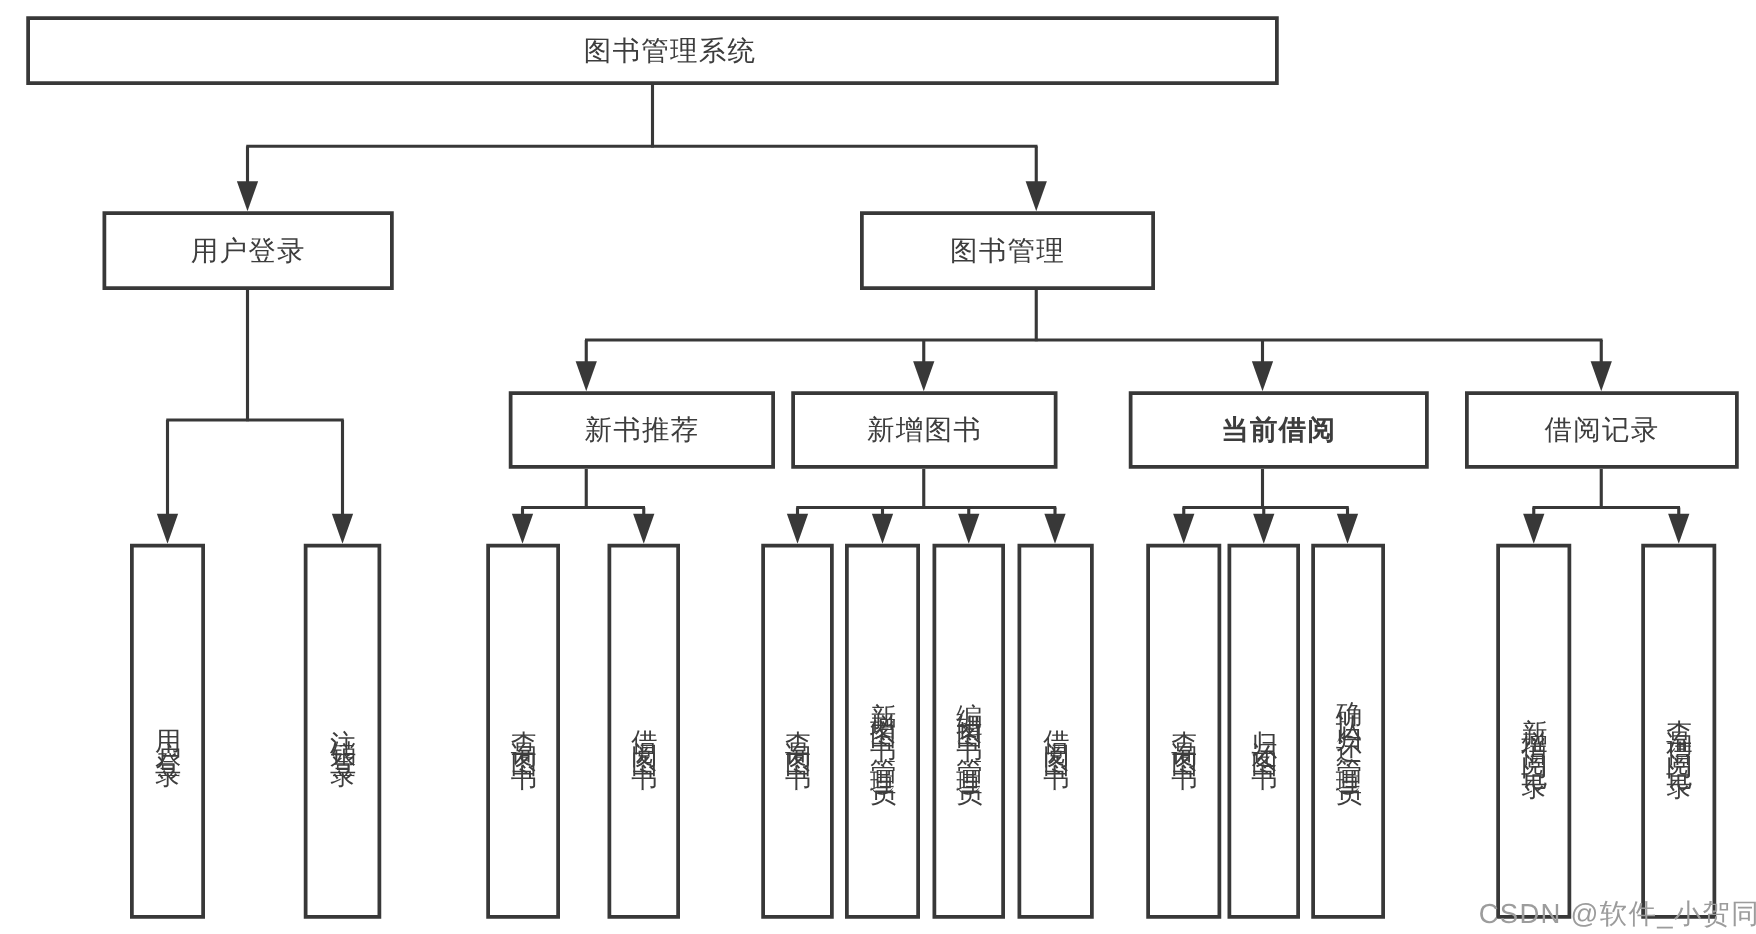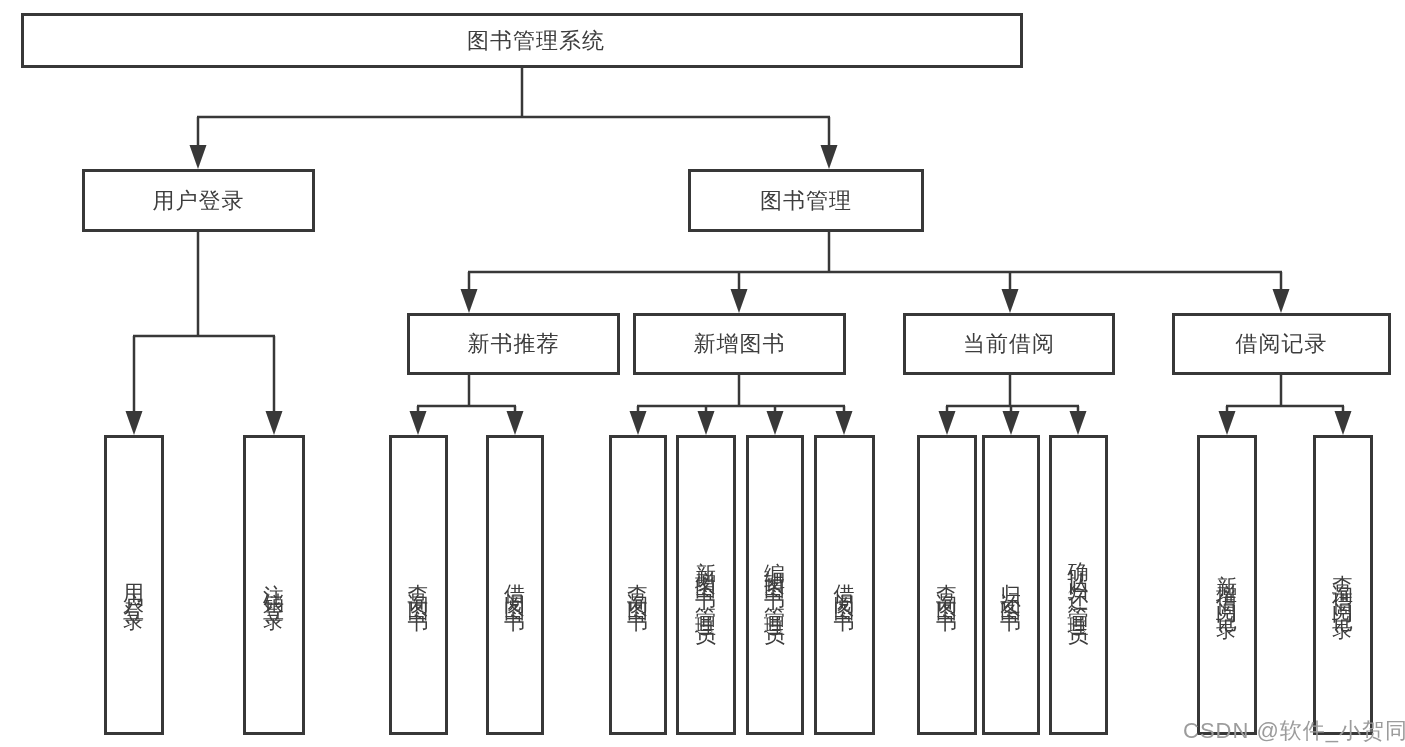--- a/index.html
+++ b/index.html
@@ -119,21 +119,21 @@
   <div class="box" style="left:688px; top:169px; width:236px; height:63px;font-family:Liberation Mono, monospace;">
     <span>图书管理</span>
   </div>
 
   <div class="box" style="left:363px; top:313px; width:213px; height:62px;margin-left:44px;">
     <span>新书推荐</span>
   </div>
   <div class="box" style="left:633px; top:313px; width:213px; height:62px;">
     <span>新增图书</span>
   </div>
-  <div class="box" style="left:903px; top:313px; width:212px; height:62px;">
+  <div class="box" style="left:903px; top:313px; width:240px; height:62px;font-weight:bold;">
     <span>当前借阅</span>
   </div>
   <div class="box" style="left:1172px; top:313px; width:219px; height:62px;font-family:Liberation Serif, serif;">
     <span>借阅记录</span>
   </div>
 
   <div class="box leaf" style="left:104px; top:435px; width:60px; height:300px;">
     <span class="vtext">用户登录</span>
   </div>
   <div class="box leaf" style="left:243px; top:435px; width:62px; height:300px;">

